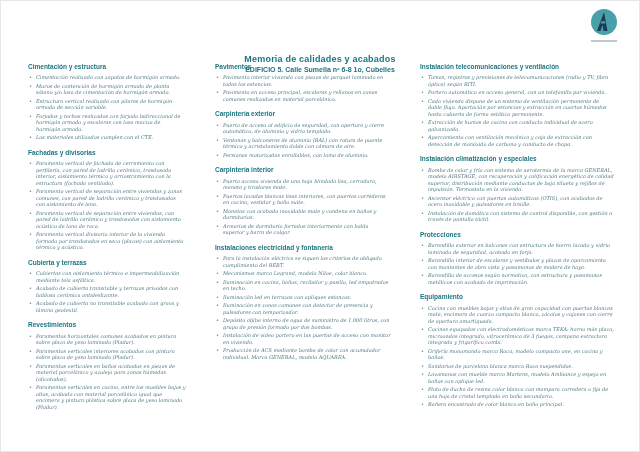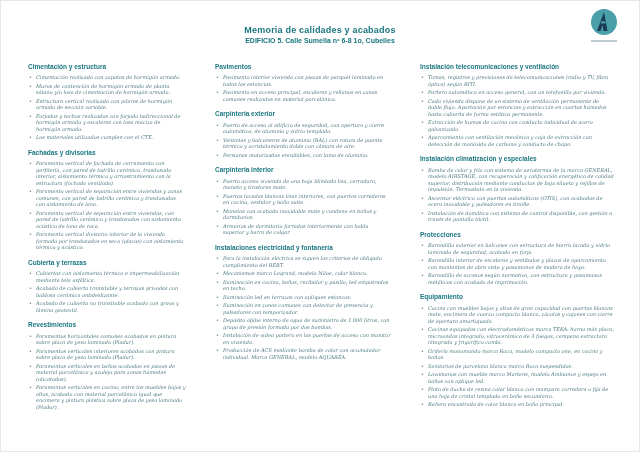--- a/index.html
+++ b/index.html
@@ -15,21 +15,21 @@
     font-family:"DejaVu Serif", serif;
   }
   .page{
     position:relative;
     width:640px;height:452px;
     background:#ffffff;
     border:1px solid #e7e7e7;
     overflow:hidden;
   }
   .doc-header{
-    padding-top:24px;
+    padding-top:53px;
     text-align:center;
   }
   .title{
     font-family:"Liberation Sans", sans-serif;
     font-weight:700;
     font-size:9px;
     color:var(--accent);
     letter-spacing:.2px;
   }
   .subtitle{

